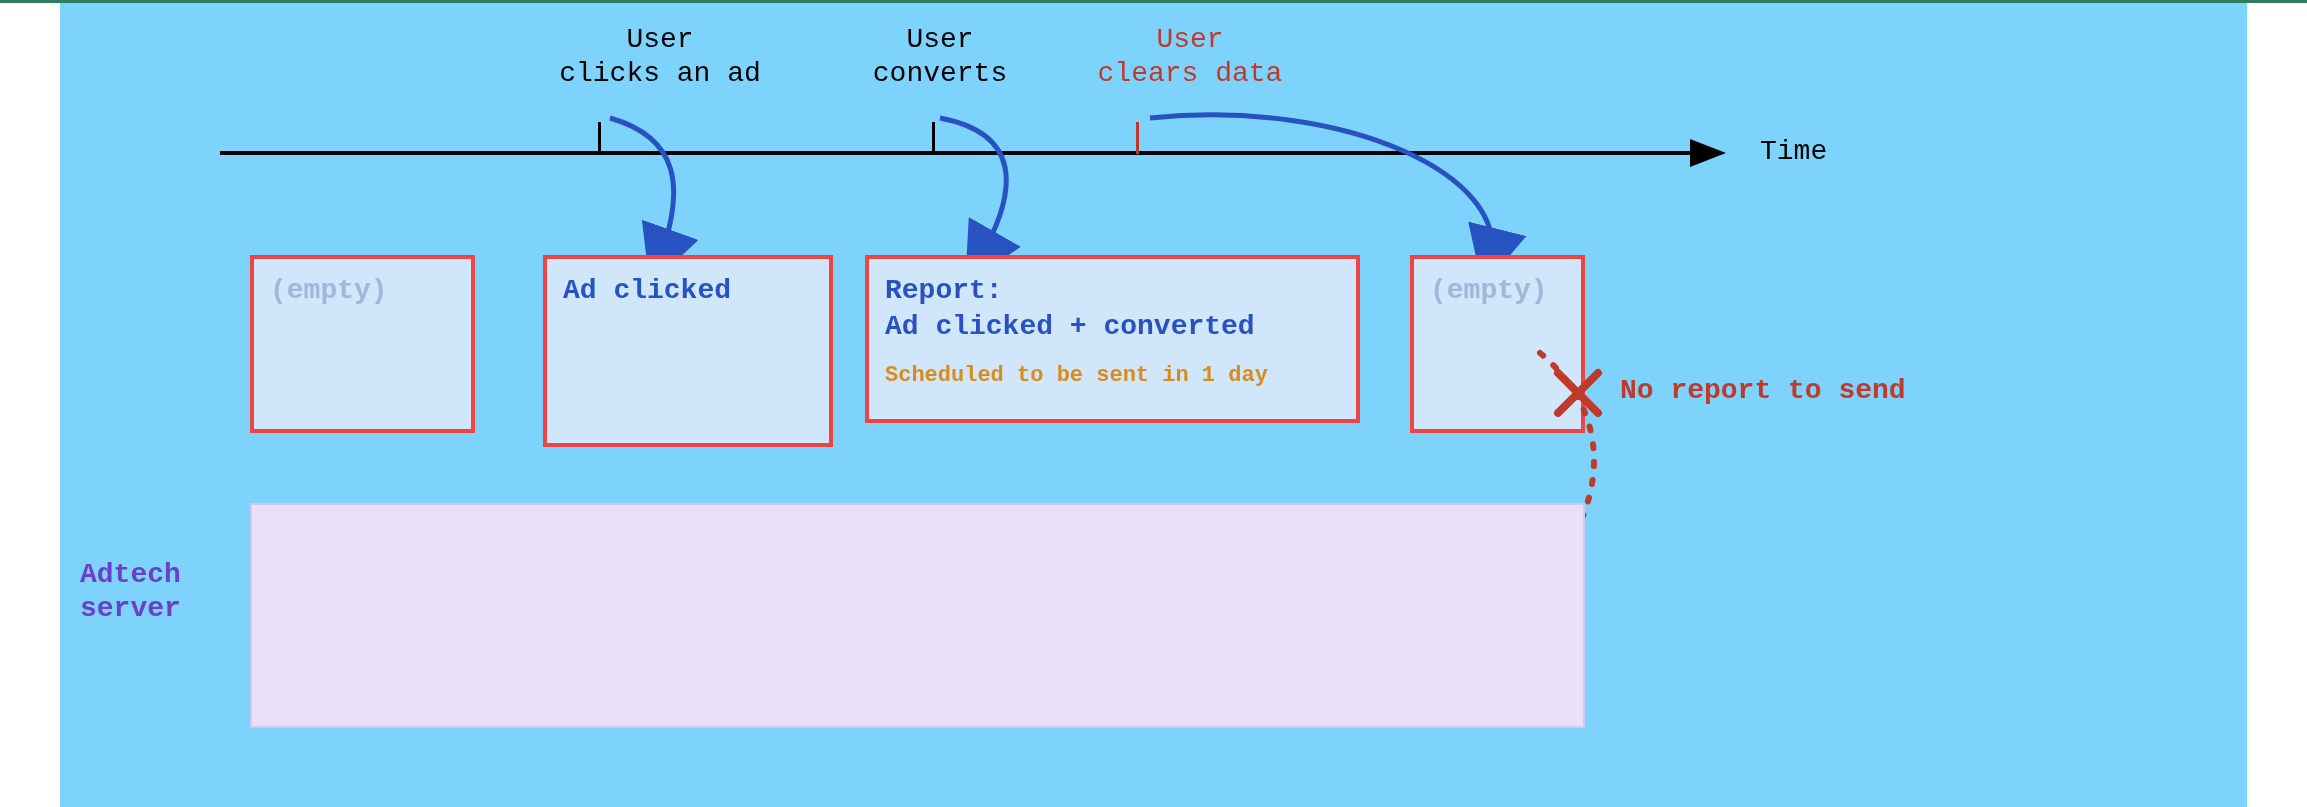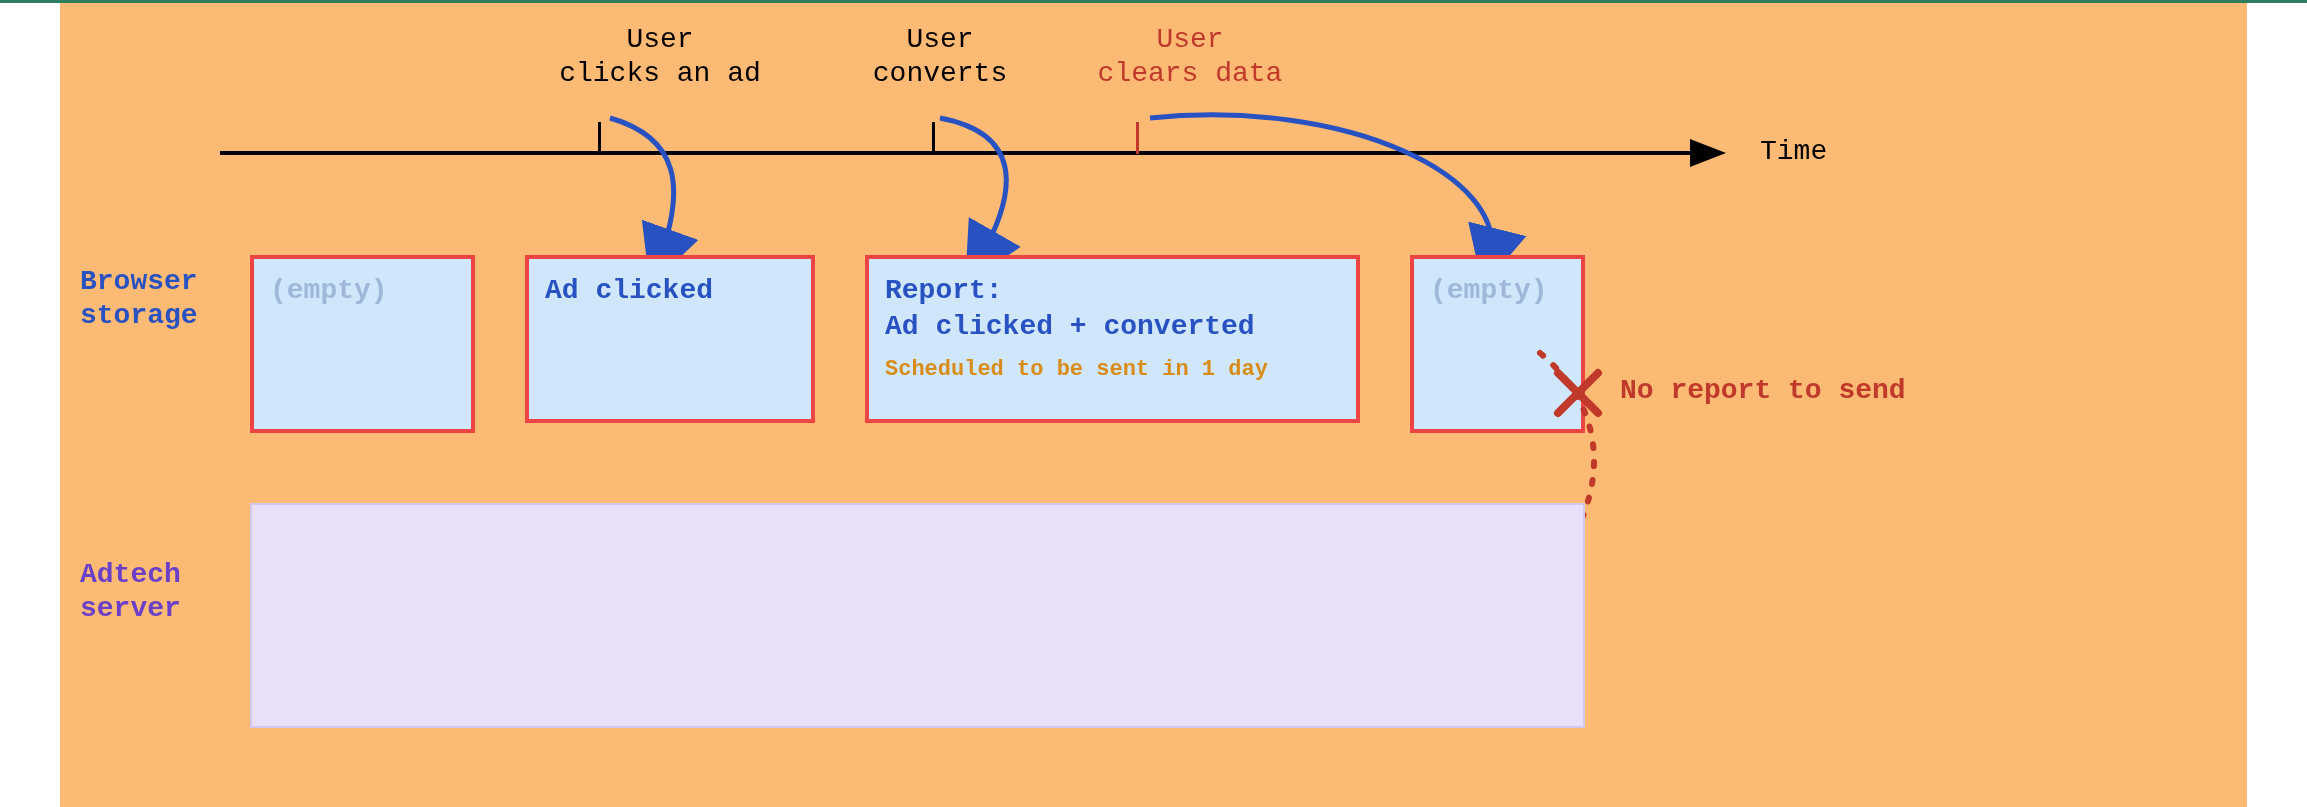--- a/index.html
+++ b/index.html
@@ -17,21 +17,21 @@
   .topbar {
     position: absolute;
     left: 0; top: 0;
     width: 2307px; height: 3px;
     background: #2e7d60;
   }
   .stage {
     position: absolute;
     left: 60px; top: 3px;
     width: 2187px; height: 804px;
-    background: #fdba74;
+    background: #7dd3fc;
   }
 
   
   .evt-label {
     position: absolute;
     text-align: center;
     line-height: 1.2;
     color: #000;
     white-space: nowrap;
   }
@@ -74,21 +74,21 @@
     padding: 14px 16px;
     font-weight: bold;
     color: #2851C2;
     line-height: 1.3;
   }
   .state-box .muted {
     color: #9db8d8;
   }
   .state-box .sched {
     display: block;
-    margin-top: 10px;
+    margin-top: 16px;
     font-size: 22px;
     font-weight: bold;
     color: #d98c1a;
   }
 
   
   .server-lane {
     position: absolute;
     background: #e8dff9;
     border: 2px solid #d3c6ef;
@@ -165,30 +165,26 @@
 
   <svg class="curve-arrow" style="left:1070px; top:105px;" width="420" height="170" viewBox="0 0 420 170">
     <defs>
       <marker id="ah3" markerWidth="12" markerHeight="12" refX="6" refY="6" orient="auto">
         <path d="M0,0 L12,6 L0,12 Z" fill="#2851C2"></path>
       </marker>
     </defs>
     <path d="M20,10 C220,-10 380,70 360,150" fill="none" stroke="#2851C2" stroke-width="5" marker-end="url(#ah3)"></path>
   </svg>
 
-  <div class="row-label blue" style="left:20px; top:262px;">
-    <span>Browser</span><br>
-    <span>storage</span>
-  </div>
 
   <div class="state-box" style="left:190px; top:252px; width:225px; height:178px;">
     <span class="muted">(empty)</span>
   </div>
 
-  <div class="state-box" style="left:465px; top:252px; width:290px; height:168px;">
+  <div class="state-box" style="left:483px; top:252px; width:290px; height:192px;">
     <span>Ad clicked</span>
   </div>
 
   <div class="state-box" style="left:805px; top:252px; width:495px; height:168px;">
     <span>Report:</span><br>
     <span>Ad clicked + converted</span>
     <span class="sched">Scheduled to be sent in 1 day</span>
   </div>
 
   <div class="state-box" style="left:1350px; top:252px; width:175px; height:178px;">

